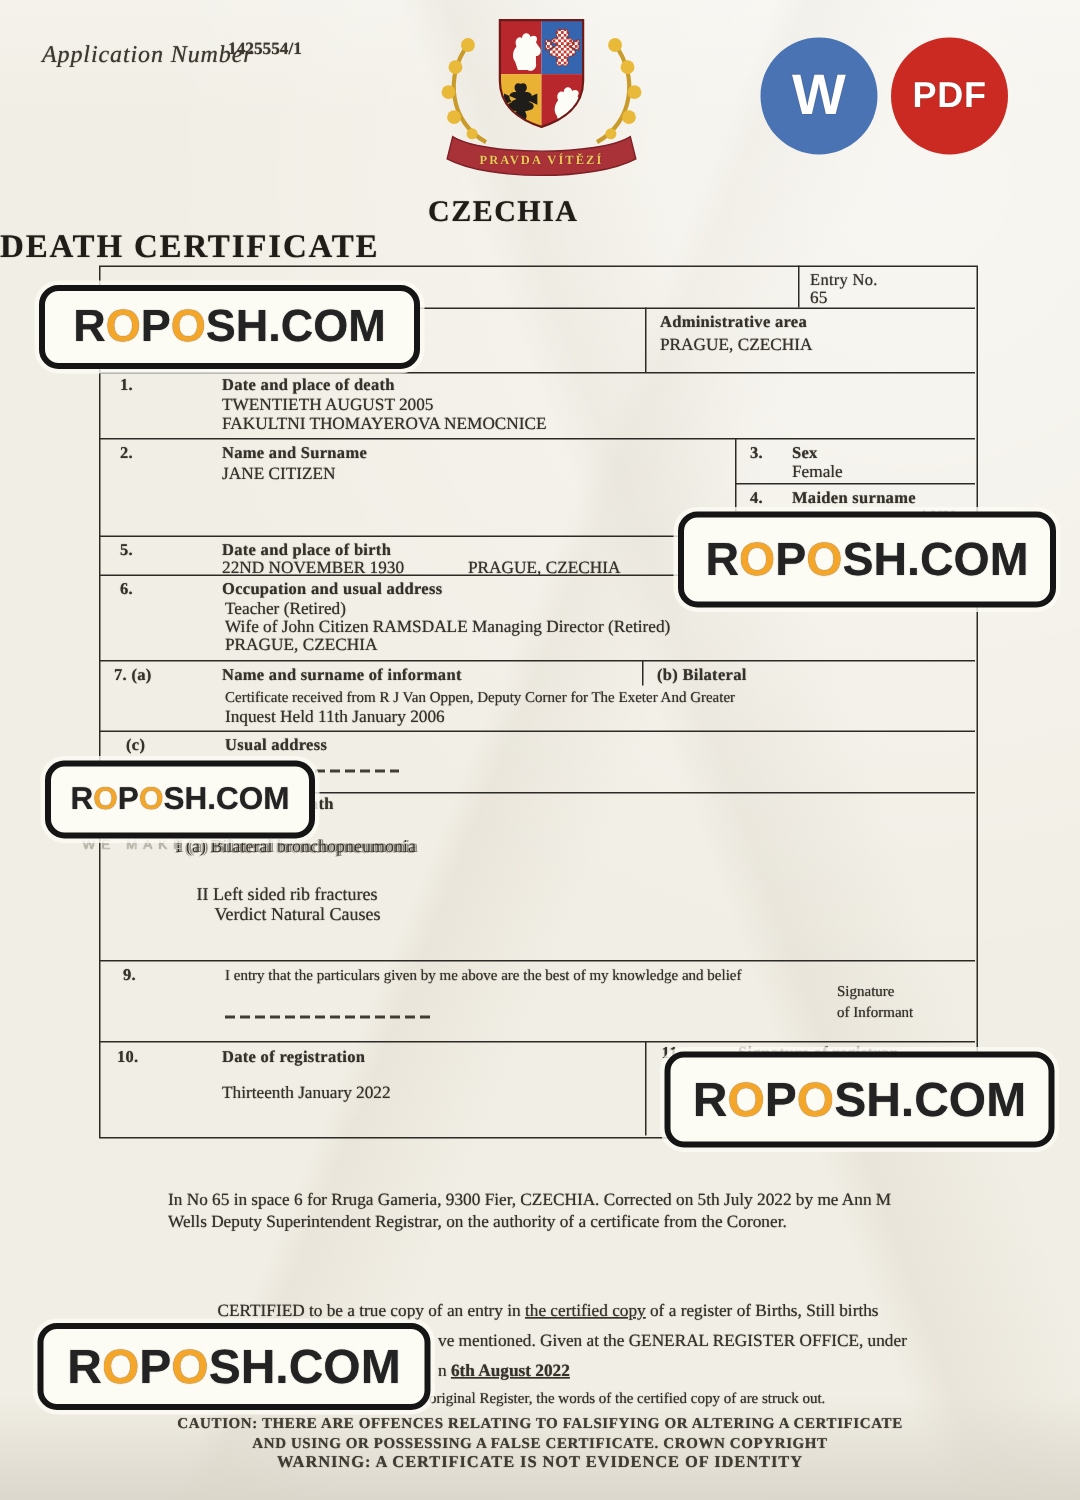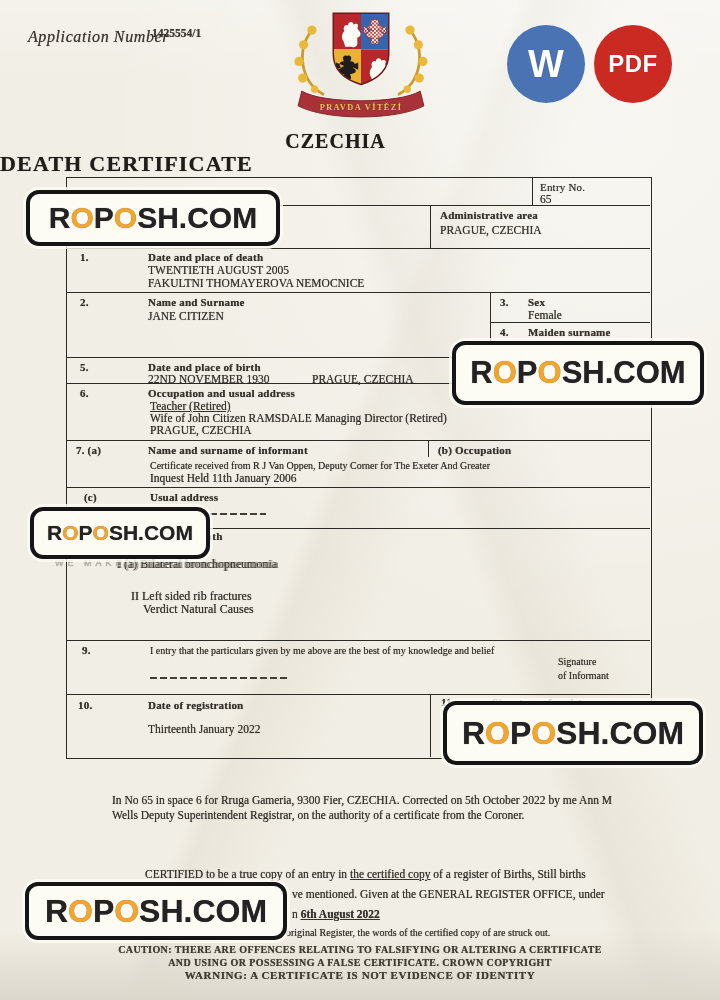--- a/index.html
+++ b/index.html
@@ -155,27 +155,27 @@
   <span class="abs lbl" style="left:528px;top:340px;">of woman who</span>
   <span class="abs val" style="left:612px;top:339px;">ANN</span>
 
   <span class="abs lbl" style="left:80px;top:361px;">5.</span>
   <span class="abs lbl" style="left:148px;top:361px;">Date and place of birth</span>
   <span class="abs val" style="left:148px;top:373px;">22ND NOVEMBER 1930</span>
   <span class="abs val" style="left:312px;top:373px;">PRAGUE, CZECHIA</span>
 
   <span class="abs lbl" style="left:80px;top:387px;">6.</span>
   <span class="abs lbl" style="left:148px;top:387px;">Occupation and usual address</span>
-  <span class="abs val" style="left:150px;top:400px;text-decoration:underline;">Teacher (Retired)</span>
+  <span class="abs val" style="left:150px;top:400px;">Teacher (Retired)</span>
   <span class="abs val" style="left:150px;top:412px;">Wife of John Citizen RAMSDALE Managing Director (Retired)</span>
   <span class="abs val" style="left:150px;top:424px;">PRAGUE, CZECHIA</span>
 
   <span class="abs lbl" style="left:76px;top:444px;">7. (a)</span>
   <span class="abs lbl" style="left:148px;top:444px;">Name and surname of informant</span>
-  <span class="abs lbl" style="left:438px;top:444px;">(b) Occupation</span>
+  <span class="abs lbl" style="left:438px;top:444px;">(b) Bilateral</span>
   <span class="abs sm" style="left:150px;top:460px;">Certificate received from R J Van Oppen, Deputy Corner for The Exeter And Greater</span>
   <span class="abs val" style="left:150px;top:472px;">Inquest Held 11th January 2006</span>
 
   <span class="abs lbl" style="left:84px;top:491px;">(c)</span>
   <span class="abs lbl" style="left:150px;top:491px;">Usual address</span>
   <div class="dash" style="left:150px;top:513px;width:116px;"></div>
 
   <span class="abs lbl" style="left:82px;top:530px;z-index:1;">8.</span>
   <span class="abs lbl" style="left:150px;top:530px;z-index:1;">Cause of death</span>
   <span class="abs val ghost" style="left:117px;top:557px;font-size:12px;">I (a) Bilateral bronchopneumonia</span>
@@ -188,21 +188,21 @@
   <div class="dash" style="left:150px;top:677px;width:140px;"></div>
   <span class="abs sm" style="left:558px;top:656px;">Signature</span>
   <span class="abs sm" style="left:558px;top:670px;">of Informant</span>
 
   <span class="abs lbl" style="left:78px;top:699px;">10.</span>
   <span class="abs lbl" style="left:148px;top:699px;">Date of registration</span>
   <span class="abs val" style="left:148px;top:723px;">Thirteenth January 2022</span>
   <span class="abs lbl" style="left:441px;top:696px;z-index:1;">11.</span>
   <span class="abs lbl" style="left:492px;top:696px;z-index:1;">Signature of registrar</span>
 
-  <span class="abs val" style="left:112px;top:794px;">In No 65 in space 6 for Rruga Gameria, 9300 Fier, CZECHIA. Corrected on 5th October 2022 by me Ann M</span>
+  <span class="abs val" style="left:112px;top:794px;">In No 65 in space 6 for Rruga Gameria, 9300 Fier, CZECHIA. Corrected on 5th July 2022 by me Ann M</span>
   <span class="abs val" style="left:112px;top:809px;">Wells Deputy Superintendent Registrar, on the authority of a certificate from the Coroner.</span>
 
   <span class="abs val" style="left:292px;top:888px;">ve mentioned. Given at the GENERAL REGISTER  OFFICE, under</span>
   <span class="abs val" style="left:145px;top:868px;"><span>CERTIFIED  to be a true copy of an entry in </span><span class="und">the certified copy</span><span> of a register of Births, Still births</span></span>
   <span class="abs val" style="left:292px;top:908px;"><span>n  </span><span class="und" style="font-weight:bold;">6th  August  2022</span></span>
   <span class="abs sm" style="left:286px;top:927px;">original Register, the words of the certified copy of are struck out.</span>
 
   <div class="caution" style="top:944px;font-size:10px;">CAUTION:  THERE  ARE  OFFENCES  RELATING  TO  FALSIFYING  OR  ALTERING  A  CERTIFICATE</div>
   <div class="caution" style="top:969px;font-size:11px;letter-spacing:.6px;">WARNING: A CERTIFICATE IS NOT EVIDENCE OF IDENTITY</div>
   <div class="caution" style="top:957px;font-size:10px;">AND USING OR POSSESSING A FALSE CERTIFICATE.  CROWN COPYRIGHT</div>

